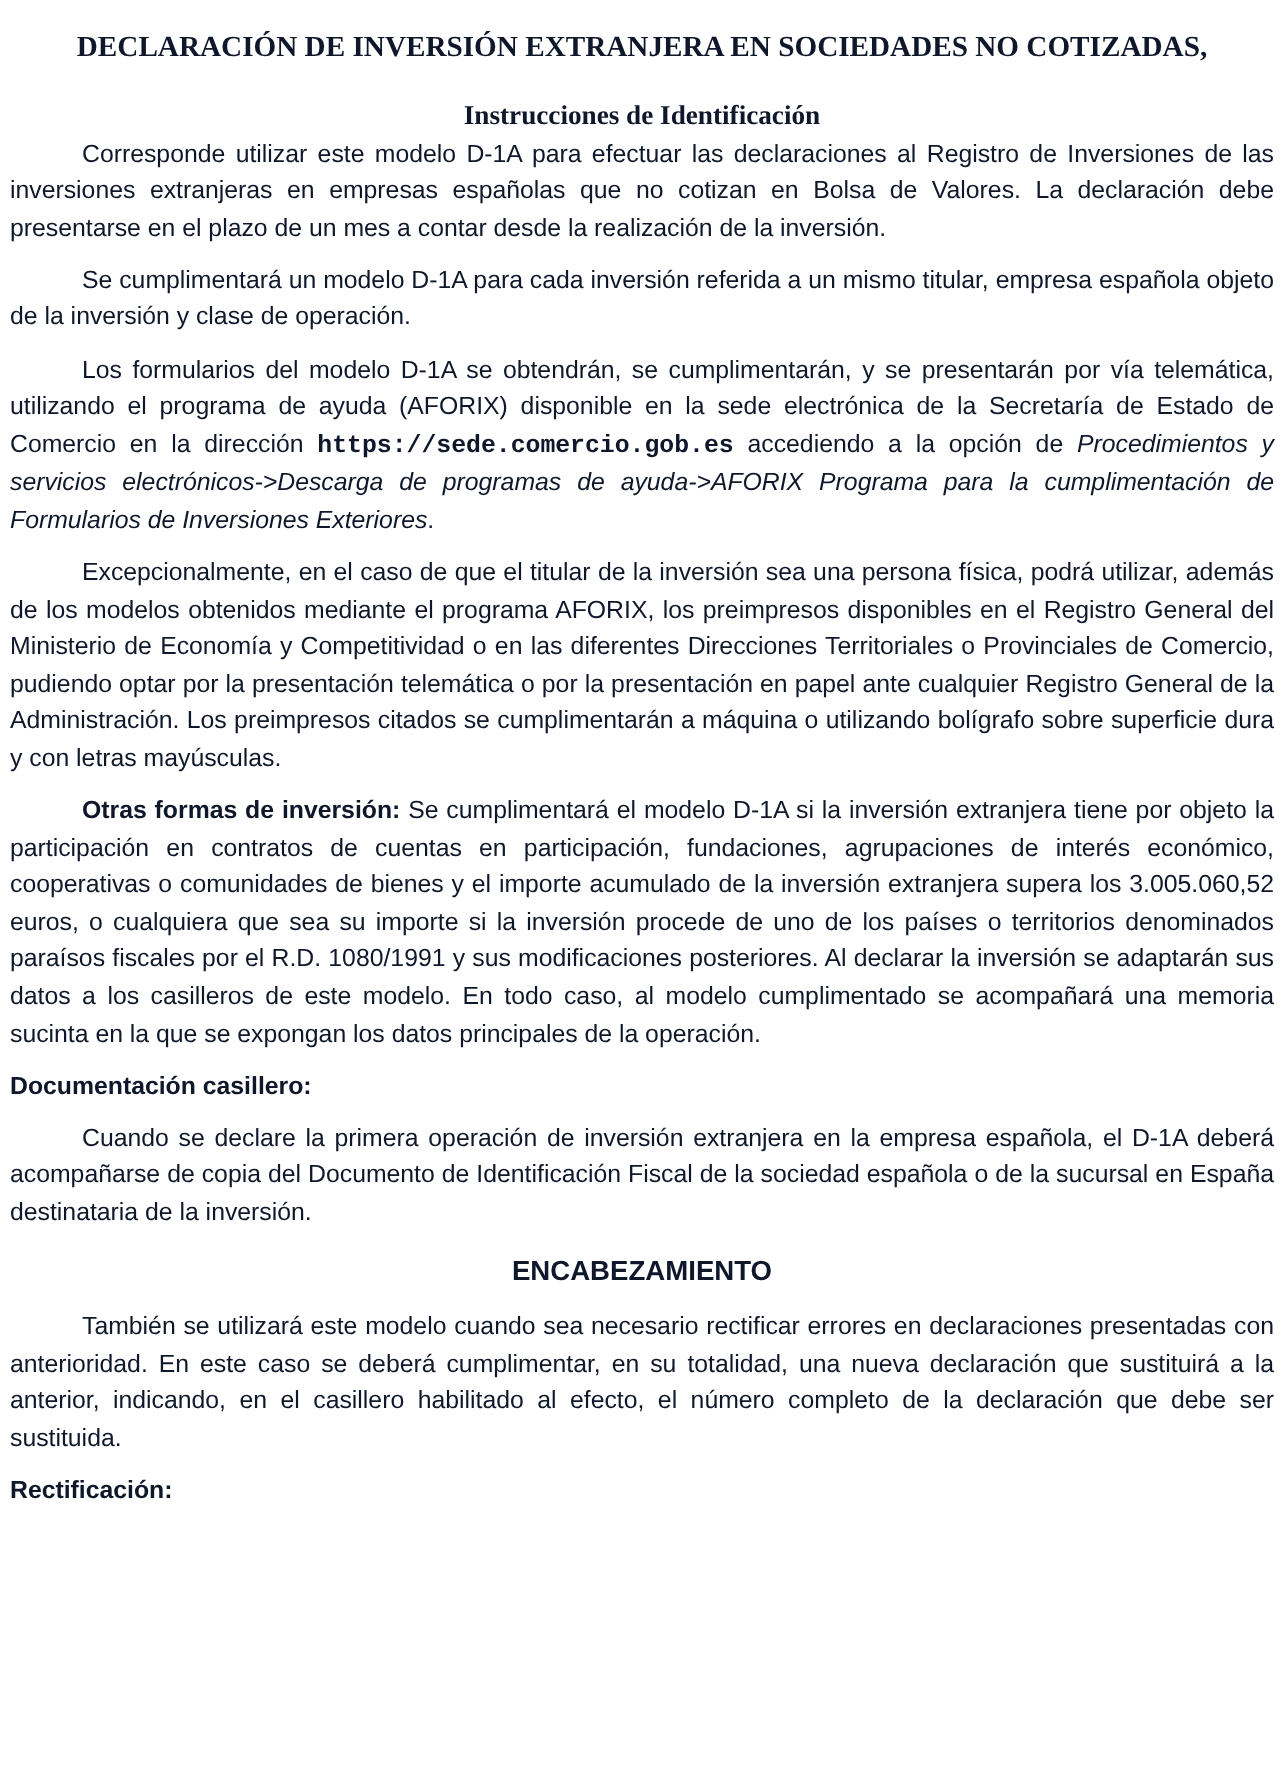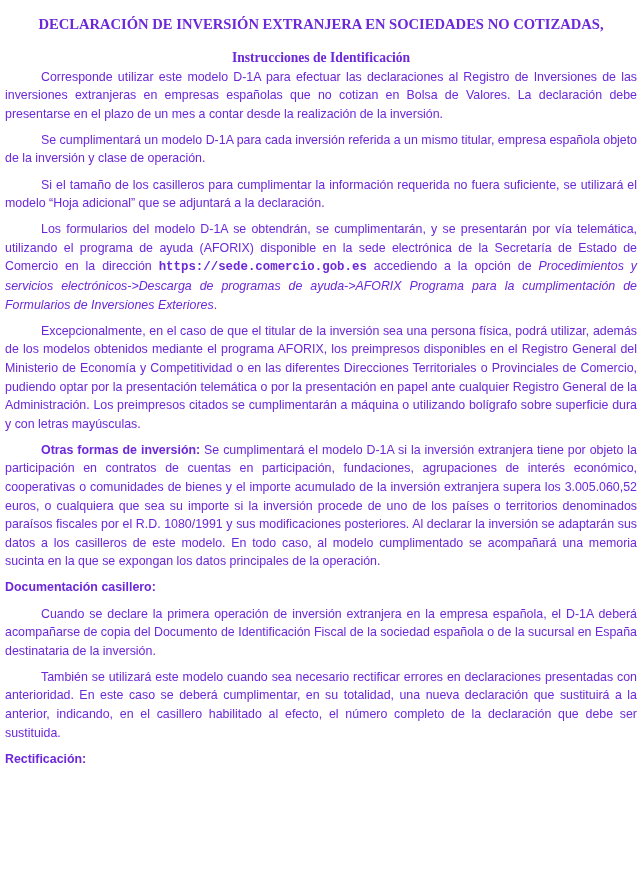--- a/index.html
+++ b/index.html
@@ -2,21 +2,21 @@
 <html lang="es"><head>
 <meta charset="utf-8">
 <style>
   html, body { margin: 0; padding: 0; background: #ffffff; }
   .page {
     position: relative;
     width: 642px;
     height: 890px;
     margin: 0 auto;
     background: #ffffff;
-    color: #6d28d9;
+    color: #0f172a;
     box-sizing: border-box;
     padding: 15px 5px 0 5px;
     overflow: hidden;
     font-family: "Liberation Sans", sans-serif;
     font-size: 12.4px;
     line-height: 18.6px;
   }
   .doc-title {
     font-family: "Liberation Serif", serif;
     font-weight: bold;
@@ -70,30 +70,30 @@
   </div>
 
 
   <div class="subtitle">Instrucciones de Identificación</div>
 
 
   <p class="body indent">Corresponde utilizar este modelo D-1A para efectuar las declaraciones al Registro de Inversiones de las inversiones extranjeras en empresas españolas que no cotizan en Bolsa de Valores. La declaración debe presentarse en el plazo de un mes a contar desde la realización de la inversión.</p>
 
   <p class="body indent">Se cumplimentará un modelo D-1A para cada inversión referida a un mismo titular, empresa española objeto de la inversión y clase de operación.</p>
 
-  <p class="body indent">Si el tamaño de los casilleros para cumplimentar la información requerida no fuera suficiente, se utilizará el modelo “Hoja adicional” que se adjuntará a la declaración.</p>
 
   <p class="body indent"><span>Los formularios del modelo D-1A se obtendrán, se cumplimentarán, y se presentarán por vía telemática, utilizando el programa de ayuda (AFORIX) disponible en la sede electrónica de la Secretaría de Estado de Comercio en la dirección </span><span class="url">https://sede.comercio.gob.es</span><span> accediendo a la opción de </span><span class="path">Procedimientos y servicios electrónicos-&gt;Descarga de programas de ayuda-&gt;AFORIX Programa para la cumplimentación de Formularios de Inversiones Exteriores</span><span>.</span></p>
 
   <p class="body indent">Excepcionalmente, en el caso de que el titular de la inversión sea una persona física, podrá utilizar, además de los modelos obtenidos mediante el programa AFORIX, los preimpresos disponibles en el Registro General del Ministerio de Economía y Competitividad o en las diferentes Direcciones Territoriales o Provinciales de Comercio, pudiendo optar por la presentación telemática o por la presentación en papel ante cualquier Registro General de la Administración. Los preimpresos citados se cumplimentarán a máquina o utilizando bolígrafo sobre superficie dura y con letras mayúsculas.</p>
 
   <p class="body indent"><strong>Otras formas de inversión:</strong><span> Se cumplimentará el modelo D-1A si la inversión extranjera tiene por objeto la participación en contratos de cuentas en participación, fundaciones, agrupaciones de interés económico, cooperativas o comunidades de bienes y el importe acumulado de la inversión extranjera supera los 3.005.060,52 euros, o cualquiera que sea su importe si la inversión procede de uno de los países o territorios denominados paraísos fiscales por el R.D. 1080/1991 y sus modificaciones posteriores. Al declarar la inversión se adaptarán sus datos a los casilleros de este modelo. En todo caso, al modelo cumplimentado se acompañará una memoria sucinta en la que se expongan los datos principales de la operación.</span></p>
 
   <p class="body side-heading">Documentación casillero:</p>
 
   <p class="body indent">Cuando se declare la primera operación de inversión extranjera en la empresa española, el D-1A deberá acompañarse de copia del Documento de Identificación Fiscal de la sociedad española o de la sucursal en España destinataria de la inversión.</p>
 
+  <div class="section-heading enc">ENCABEZAMIENTO</div>
 
   <p class="body indent">También se utilizará este modelo cuando sea necesario rectificar errores en declaraciones presentadas con anterioridad. En este caso se deberá cumplimentar, en su totalidad, una nueva declaración que sustituirá a la anterior, indicando, en el casillero habilitado al efecto, el número completo de la declaración que debe ser sustituida.</p>
 
   <p class="body side-heading">Rectificación:</p>
 
 </div>
 
 </body></html>

